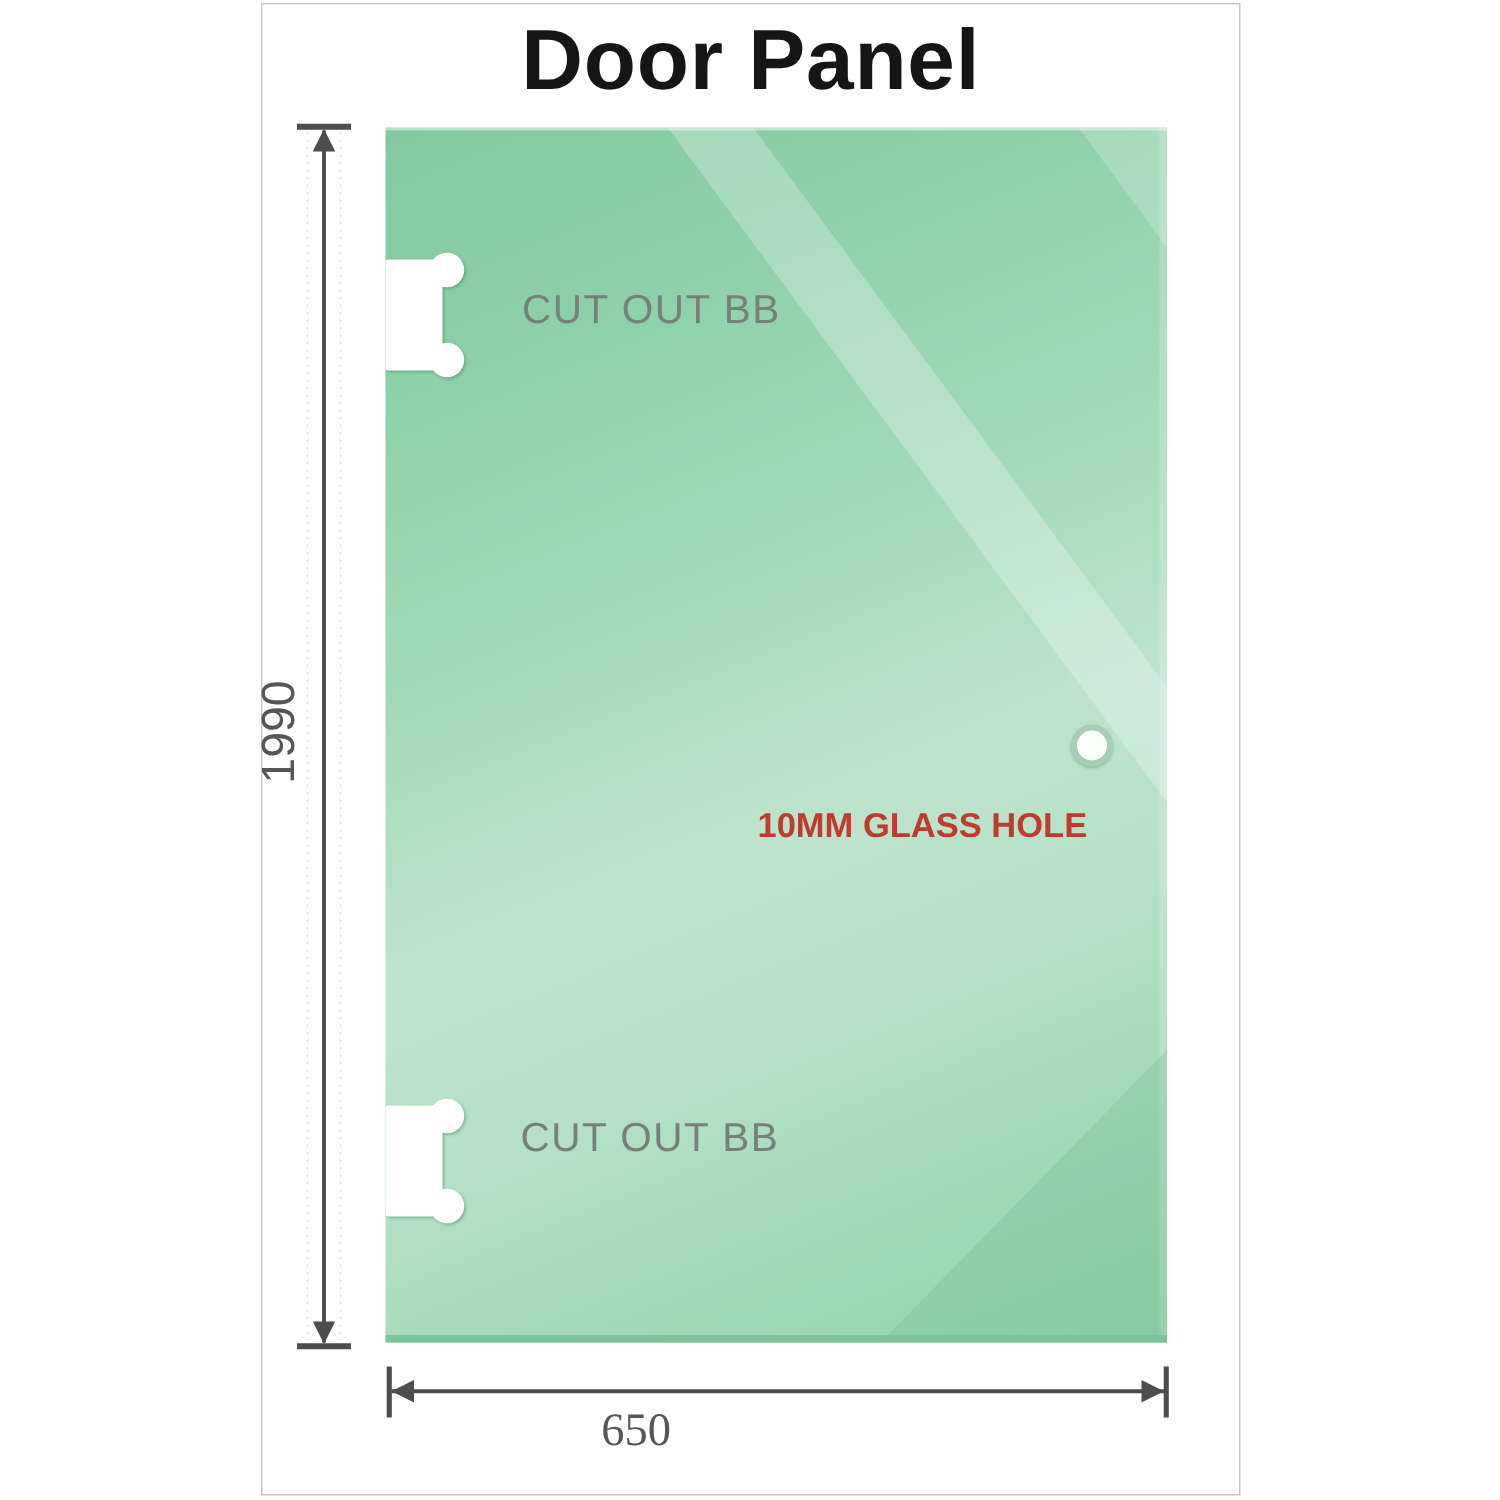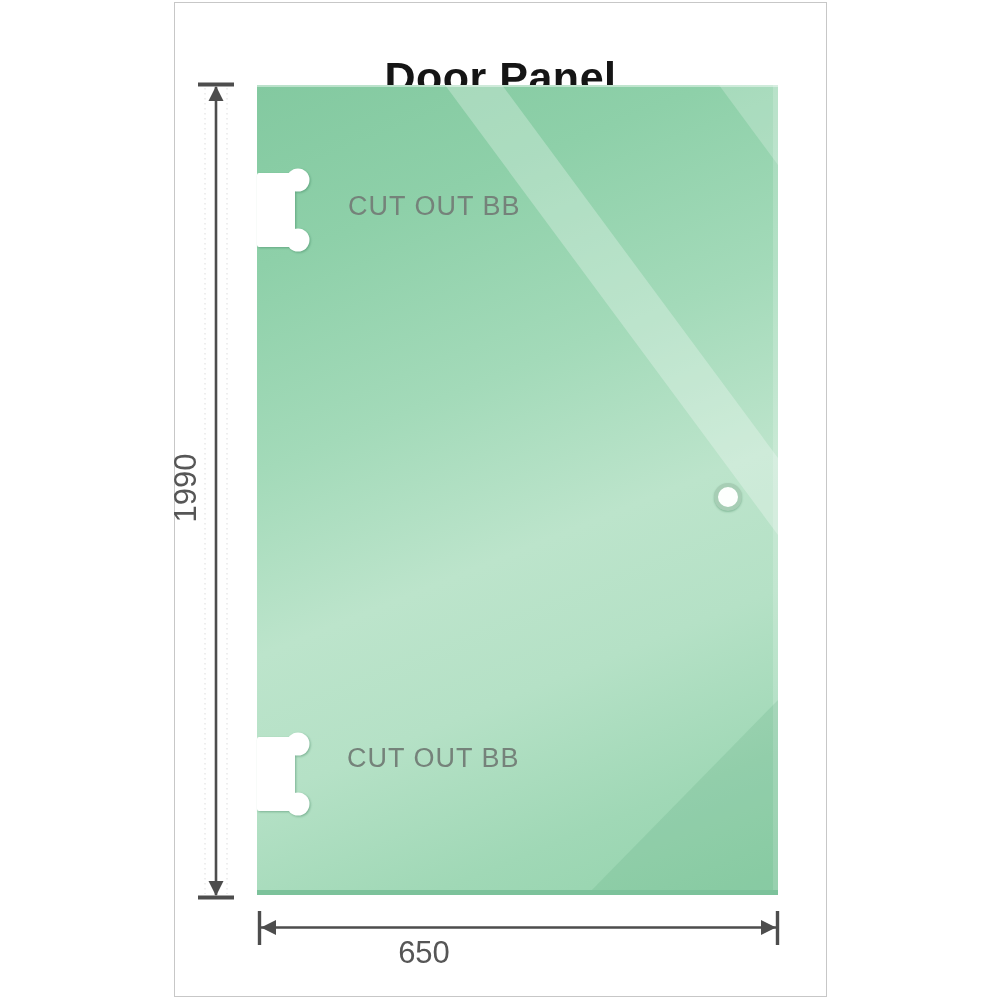--- a/index.html
+++ b/index.html
@@ -6,21 +6,21 @@
   .page{
     position:relative;width:1000px;height:1000px;background:#ffffff;
     font-family:"Liberation Sans", sans-serif;overflow:hidden;
   }
   .frame{
     position:absolute;left:174px;top:2px;width:653px;height:995px;
     border:1px solid #c7c7c7;box-sizing:border-box;background:#ffffff;
   }
   .title{
     position:absolute;left:174px;top:12px;width:653px;text-align:center;
-    font-size:43px;font-weight:bold;color:#151515;letter-spacing:0.5px;line-height:1;margin-top:44px;
+    font-size:57px;font-weight:bold;color:#151515;letter-spacing:0.5px;line-height:1;
   }
   .glass-panel{
     position:absolute;left:257px;top:85px;width:521px;height:810px;
     background:linear-gradient(158deg,
       #83c9a0 0%, #8ed0a9 18%, #a3dab9 38%, #bce4cb 56%,
       #b5e1c6 70%, #a0d8b6 86%, #93d3ac 100%);
   }
   .glass-panel::before{ 
     content:"";position:absolute;left:0;top:0;width:100%;height:2px;
     background:rgba(255,255,255,0.45);
@@ -51,21 +51,21 @@
   .dim-svg{position:absolute;overflow:visible;}
   .vdim{left:196px;top:80px;}
   .hdim{left:253px;top:908px;}
   .vdim-label{
     position:absolute;left:126px;top:471px;width:120px;height:34px;
     text-align:center;font-size:31px;color:#565656;line-height:34px;
     transform:rotate(-90deg);
   }
   .hdim-label{
     position:absolute;left:374px;top:937px;width:100px;text-align:center;
-    font-size:31px;color:#565656;line-height:1;
+    font-size:31px;color:#565656;line-height:1;font-family:Liberation Serif, serif;
   }
 </style>
 </head>
 <body>
 
 <div class="page">
 
   <div class="frame"></div>
 
   <div class="title">Door Panel</div>
@@ -92,20 +92,21 @@
       <rect x="0" y="7" width="38" height="74" rx="2"></rect>
       <circle cx="41" cy="14" r="11.5"></circle>
       <circle cx="41" cy="74" r="11.5"></circle>
     </g>
   </svg>
 
   <div class="cutout-label cutout-label-top">CUT OUT BB</div>
   <div class="cutout-label cutout-label-bottom">CUT OUT BB</div>
 
   <div class="glass-hole"></div>
+  <div class="hole-label">10MM GLASS HOLE</div>
 
   <svg class="dim-svg vdim" width="40" height="822" viewBox="0 0 40 822" aria-hidden="true">
     <line x1="9" y1="8" x2="9" y2="814" stroke="rgba(130,130,130,0.28)" stroke-width="1" stroke-dasharray="1.5 3.5"></line>
     <line x1="31" y1="8" x2="31" y2="814" stroke="rgba(130,130,130,0.28)" stroke-width="1" stroke-dasharray="1.5 3.5"></line>
     <line x1="20" y1="7" x2="20" y2="815" stroke="#4d4d4d" stroke-width="2.6"></line>
     <line x1="2" y1="4.5" x2="38" y2="4.5" stroke="#4d4d4d" stroke-width="4"></line>
     <line x1="2" y1="817.5" x2="38" y2="817.5" stroke="#4d4d4d" stroke-width="4"></line>
     <polygon points="20,6 12.5,21 27.5,21" fill="#4d4d4d"></polygon>
     <polygon points="20,816 12.5,801 27.5,801" fill="#4d4d4d"></polygon>
   </svg>

